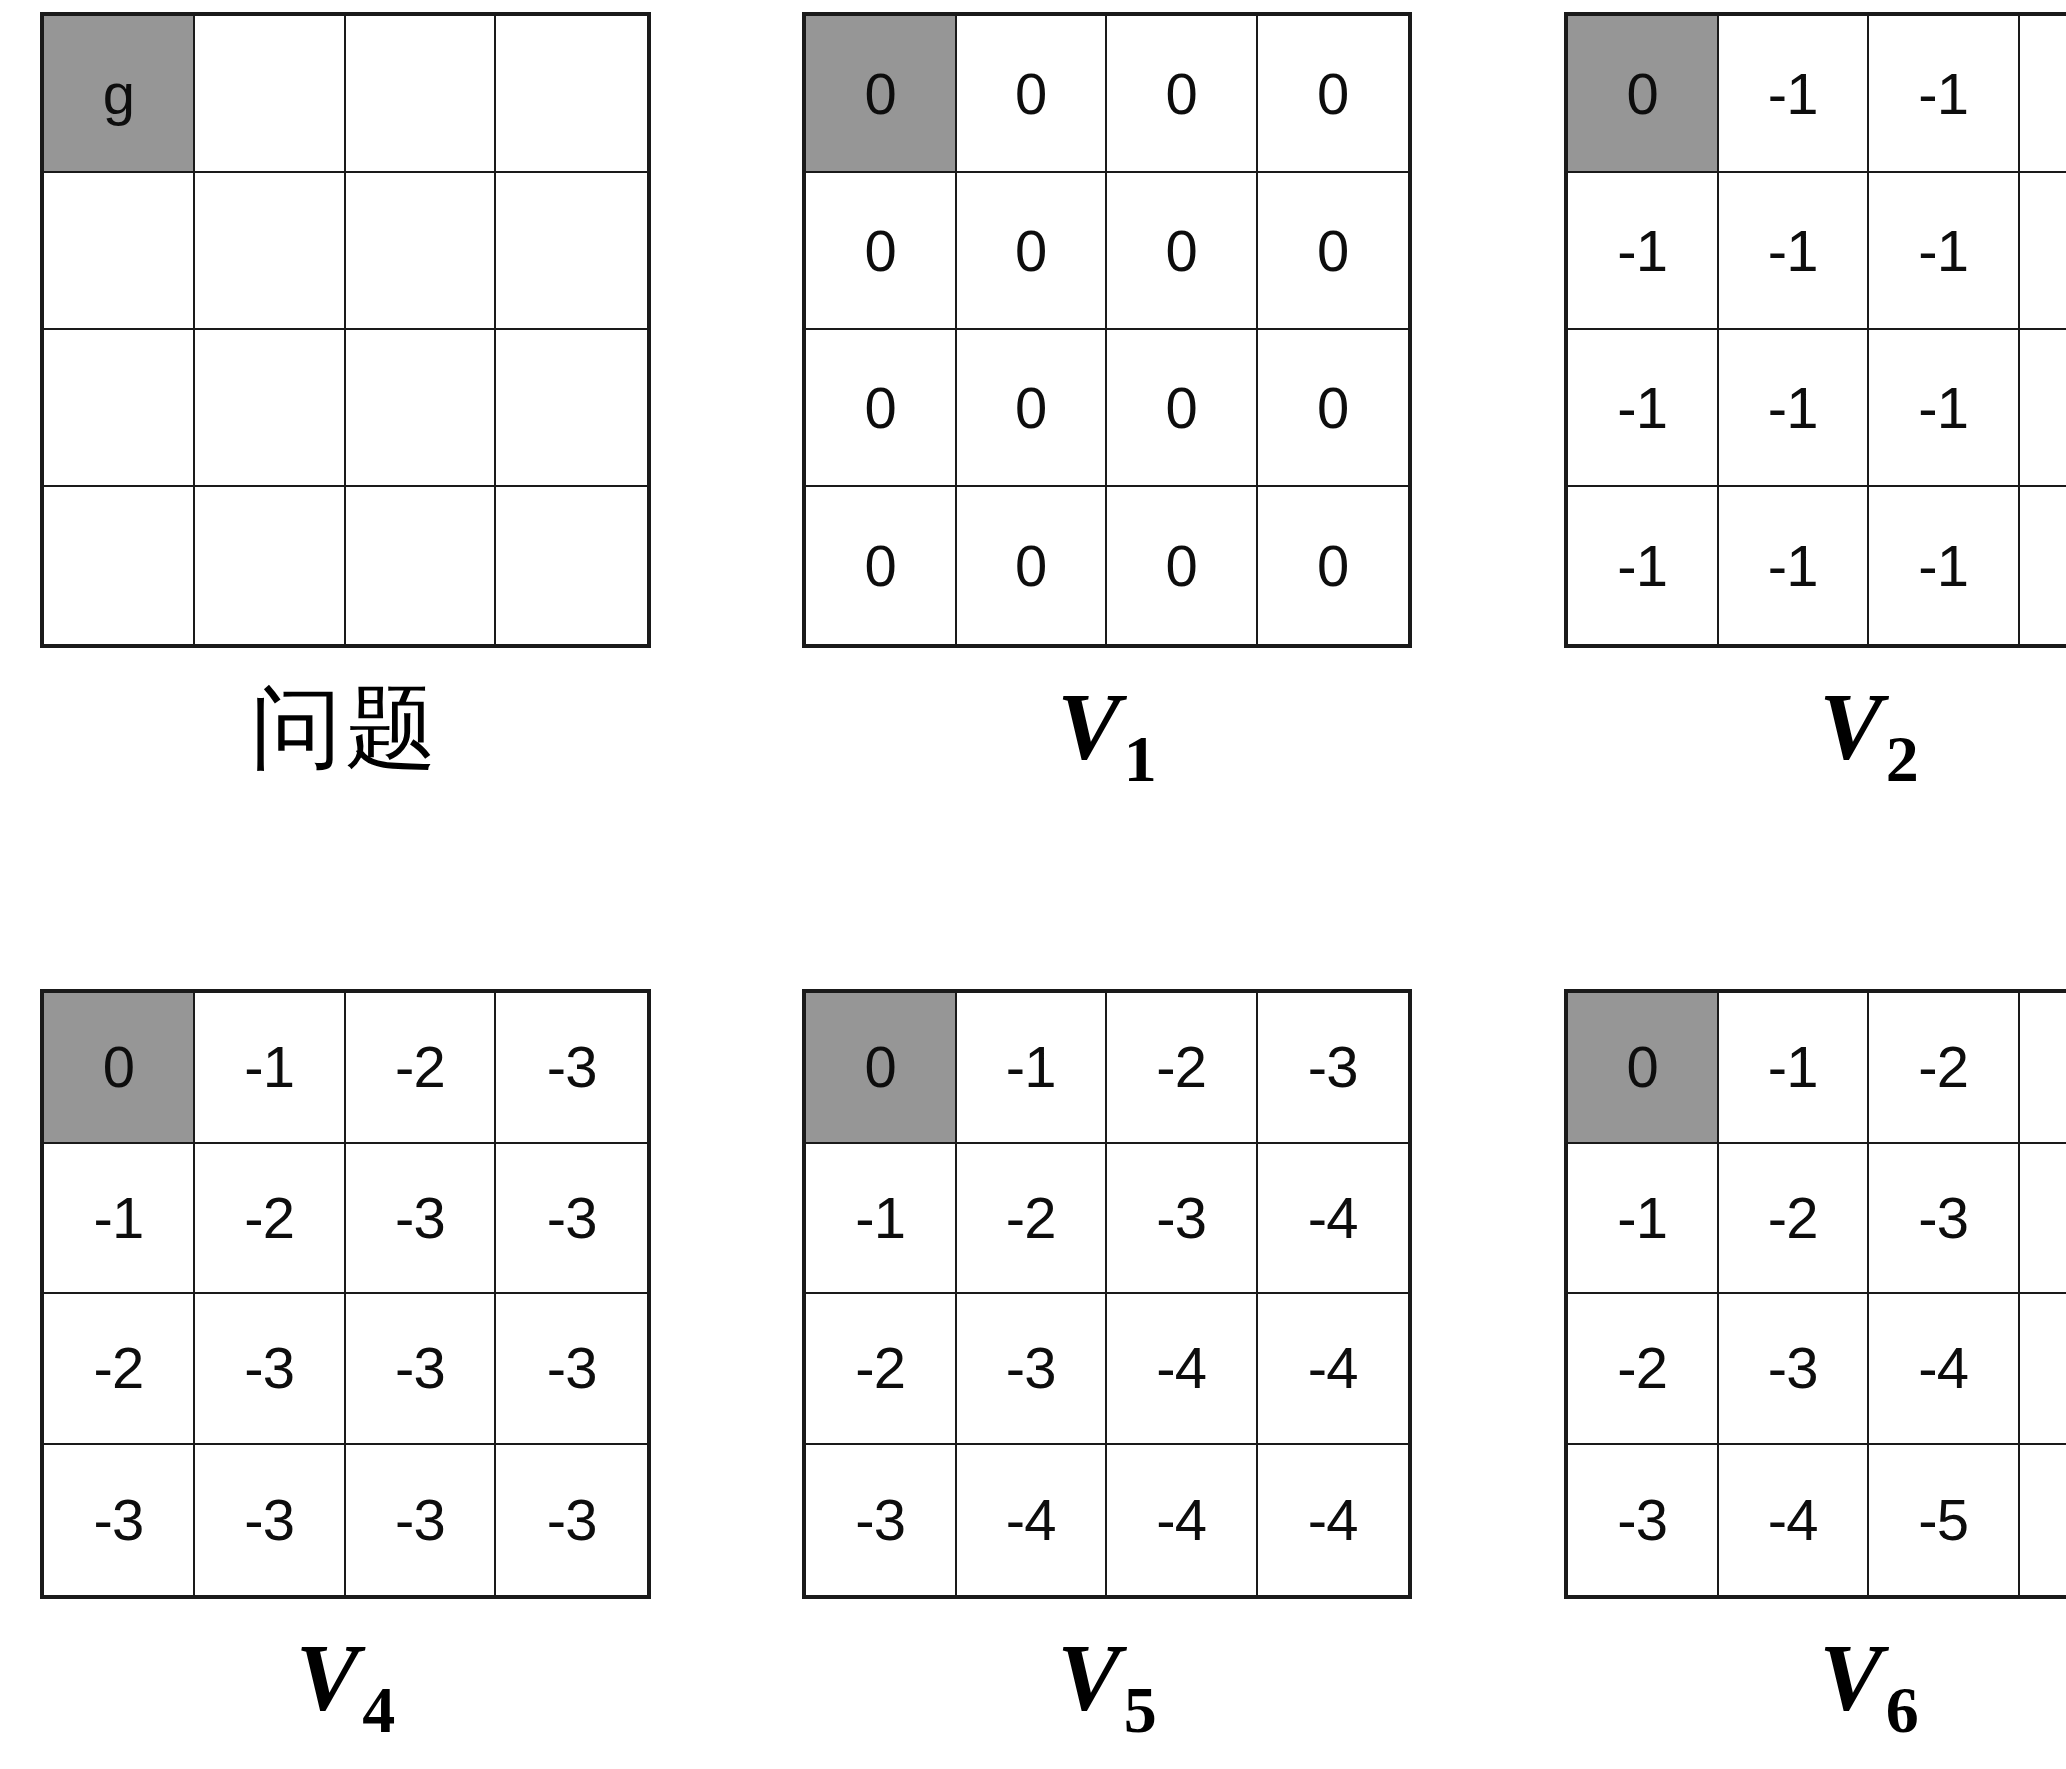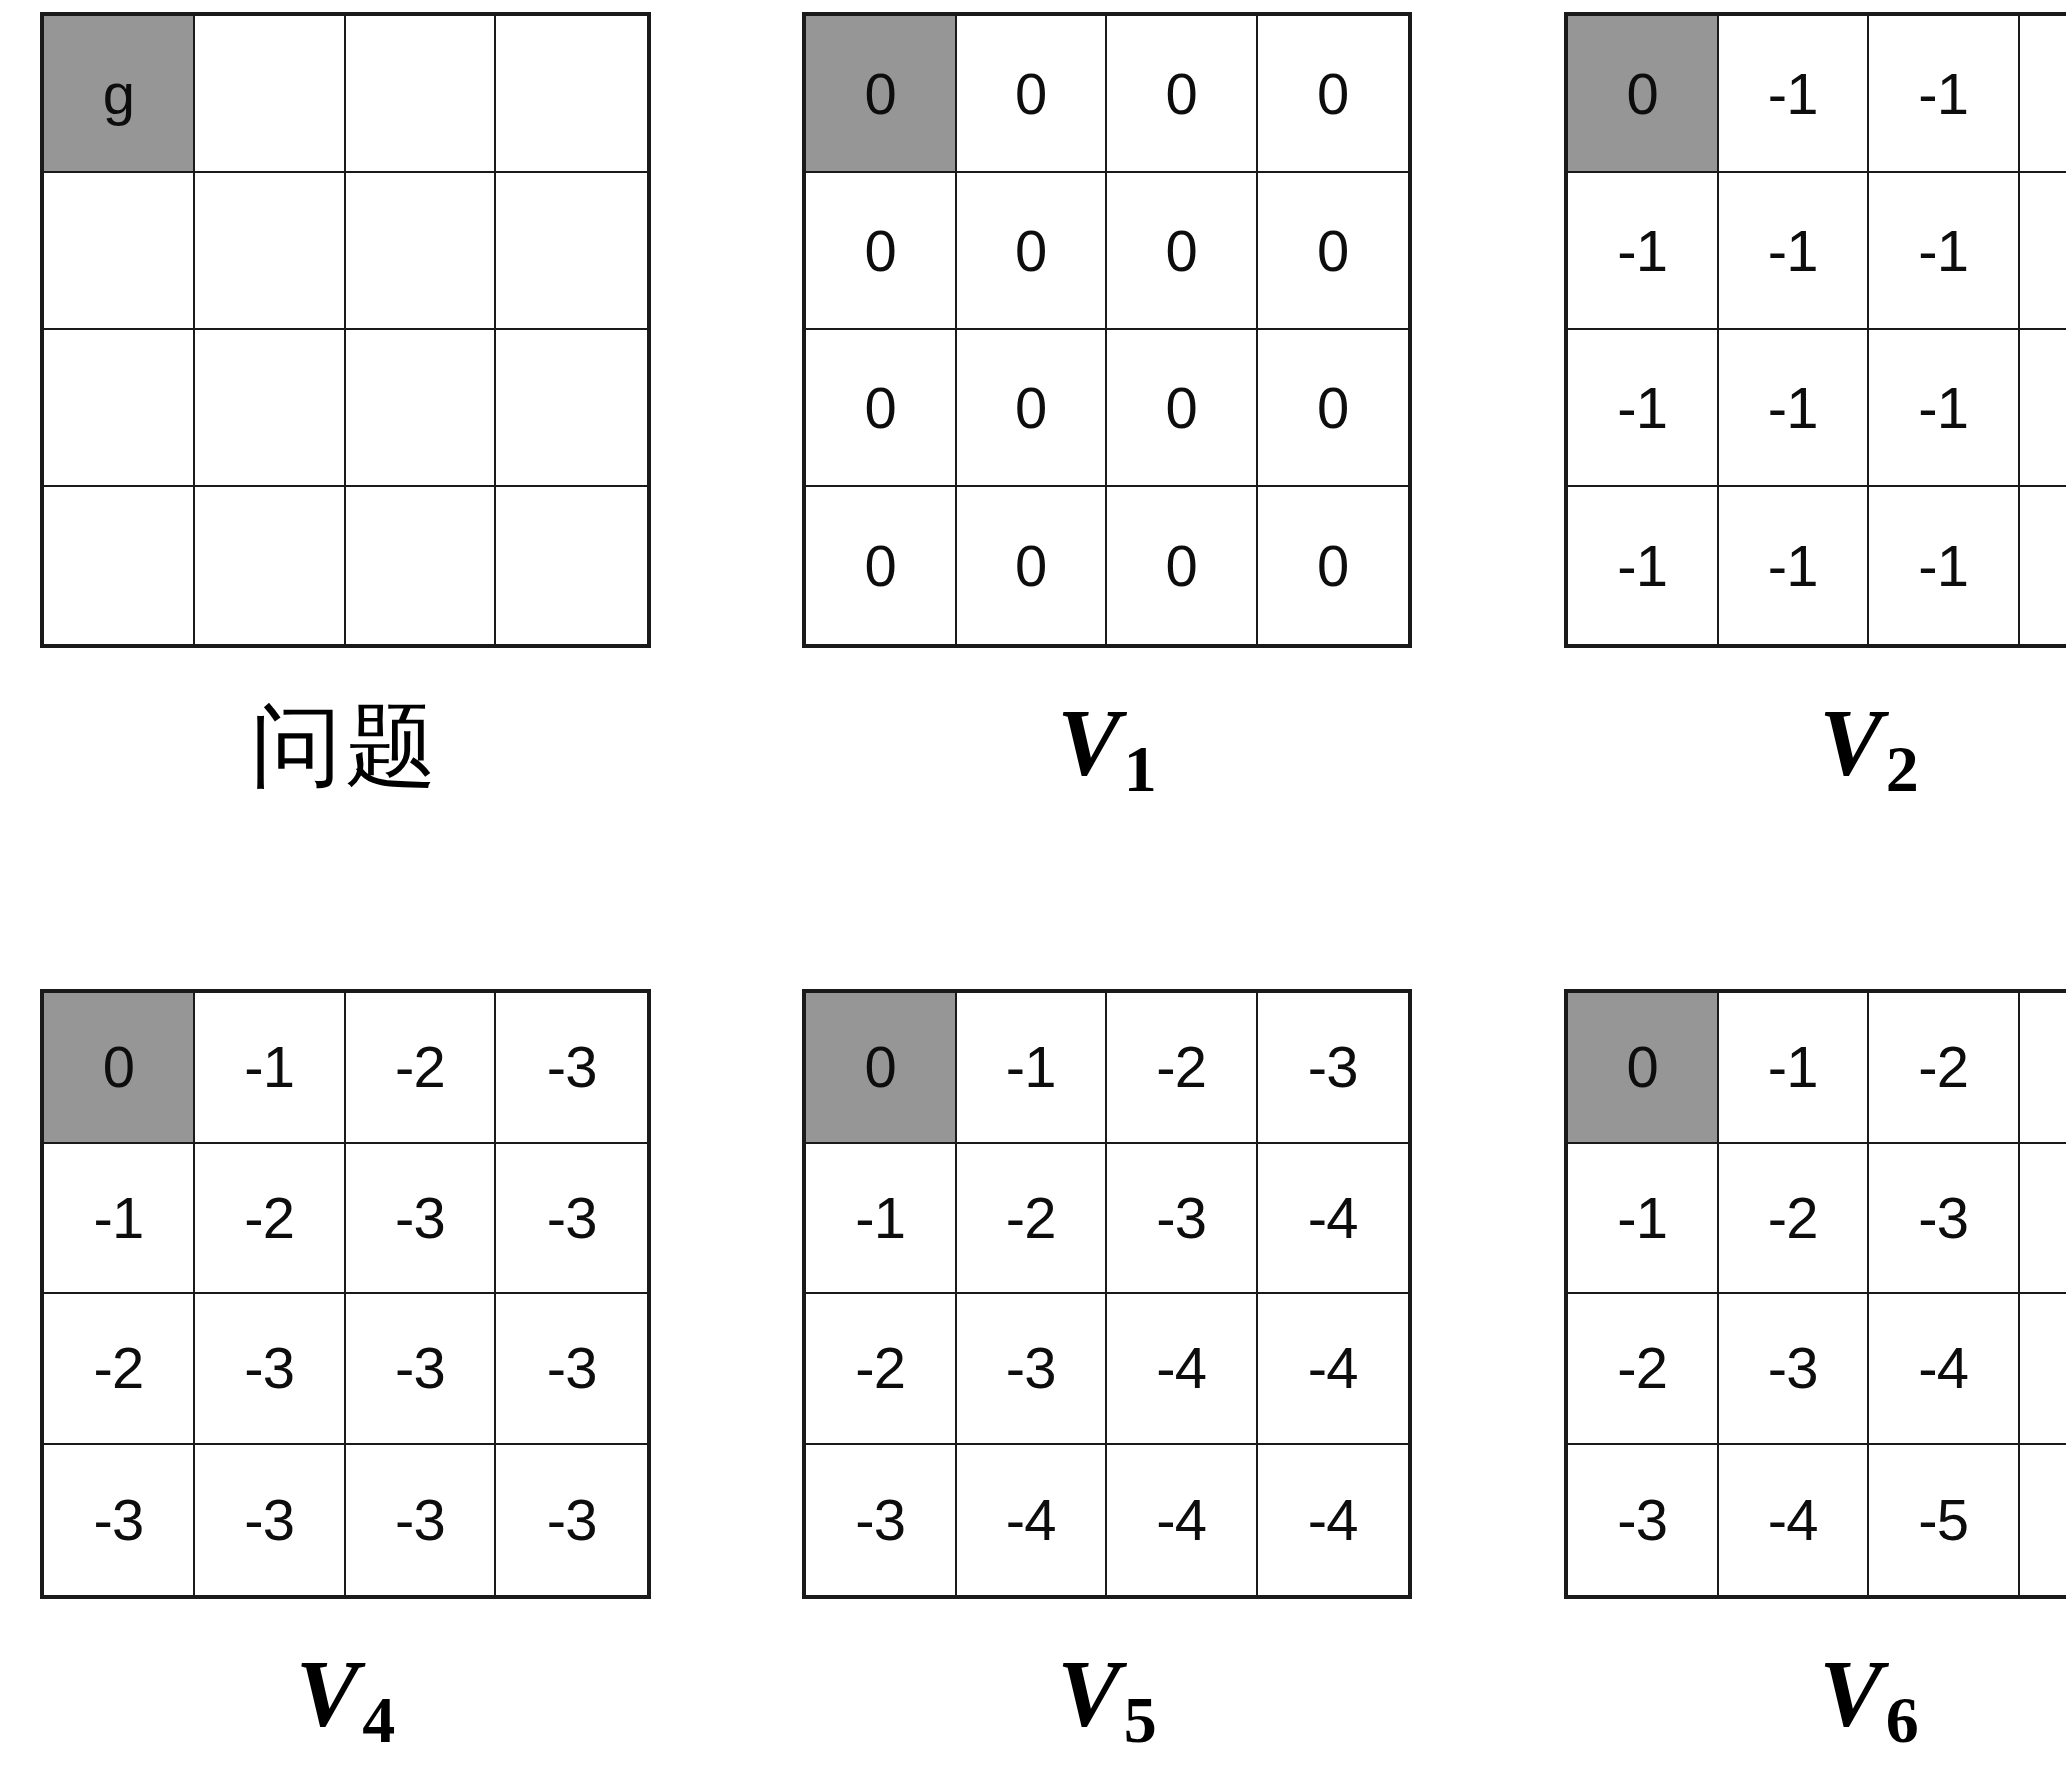--- a/index.html
+++ b/index.html
@@ -49,24 +49,24 @@
     line-height: 1;
     letter-spacing: -0.8px;
   }
   .cell.col-last { border-right: none; }
   .cell.row-last { border-bottom: none; }
   .cell.shaded { background: #969696; }
   .cell.empty { color: transparent; }
 
   
   .caption {
-    margin-top: 36px;
+    margin-top: 26px;
     height: 107px;
     display: flex;
-    align-items: flex-end;
+    align-items: center;
     justify-content: center;
     white-space: nowrap;
   }
   .caption .v-sym {
     font-family: "Liberation Serif", "DejaVu Serif", serif;
     font-style: italic;
     font-weight: bold;
     font-size: 95px;
     line-height: 1;
     color: #000000;

